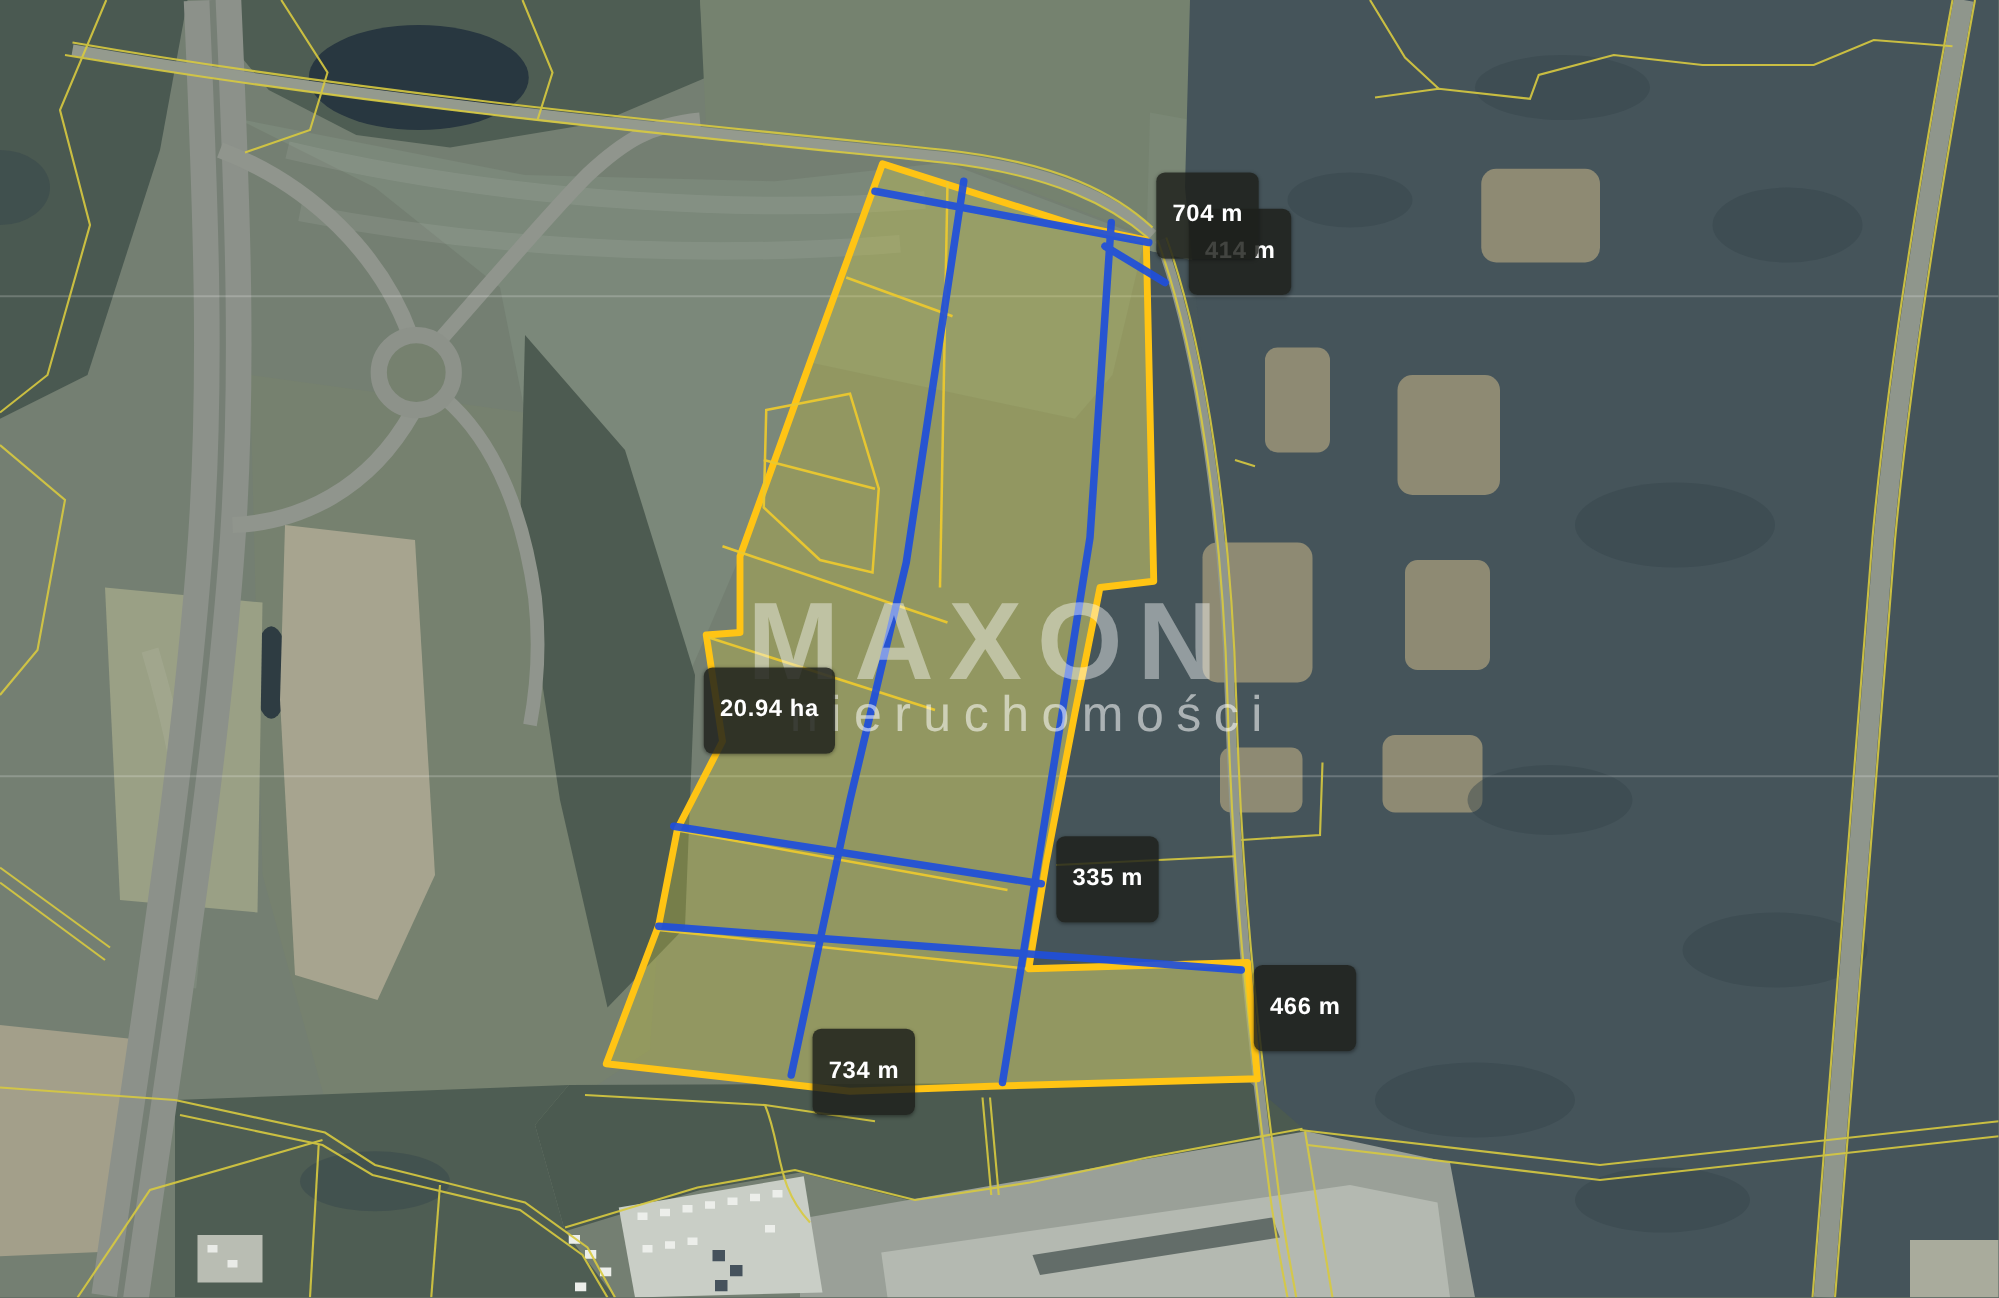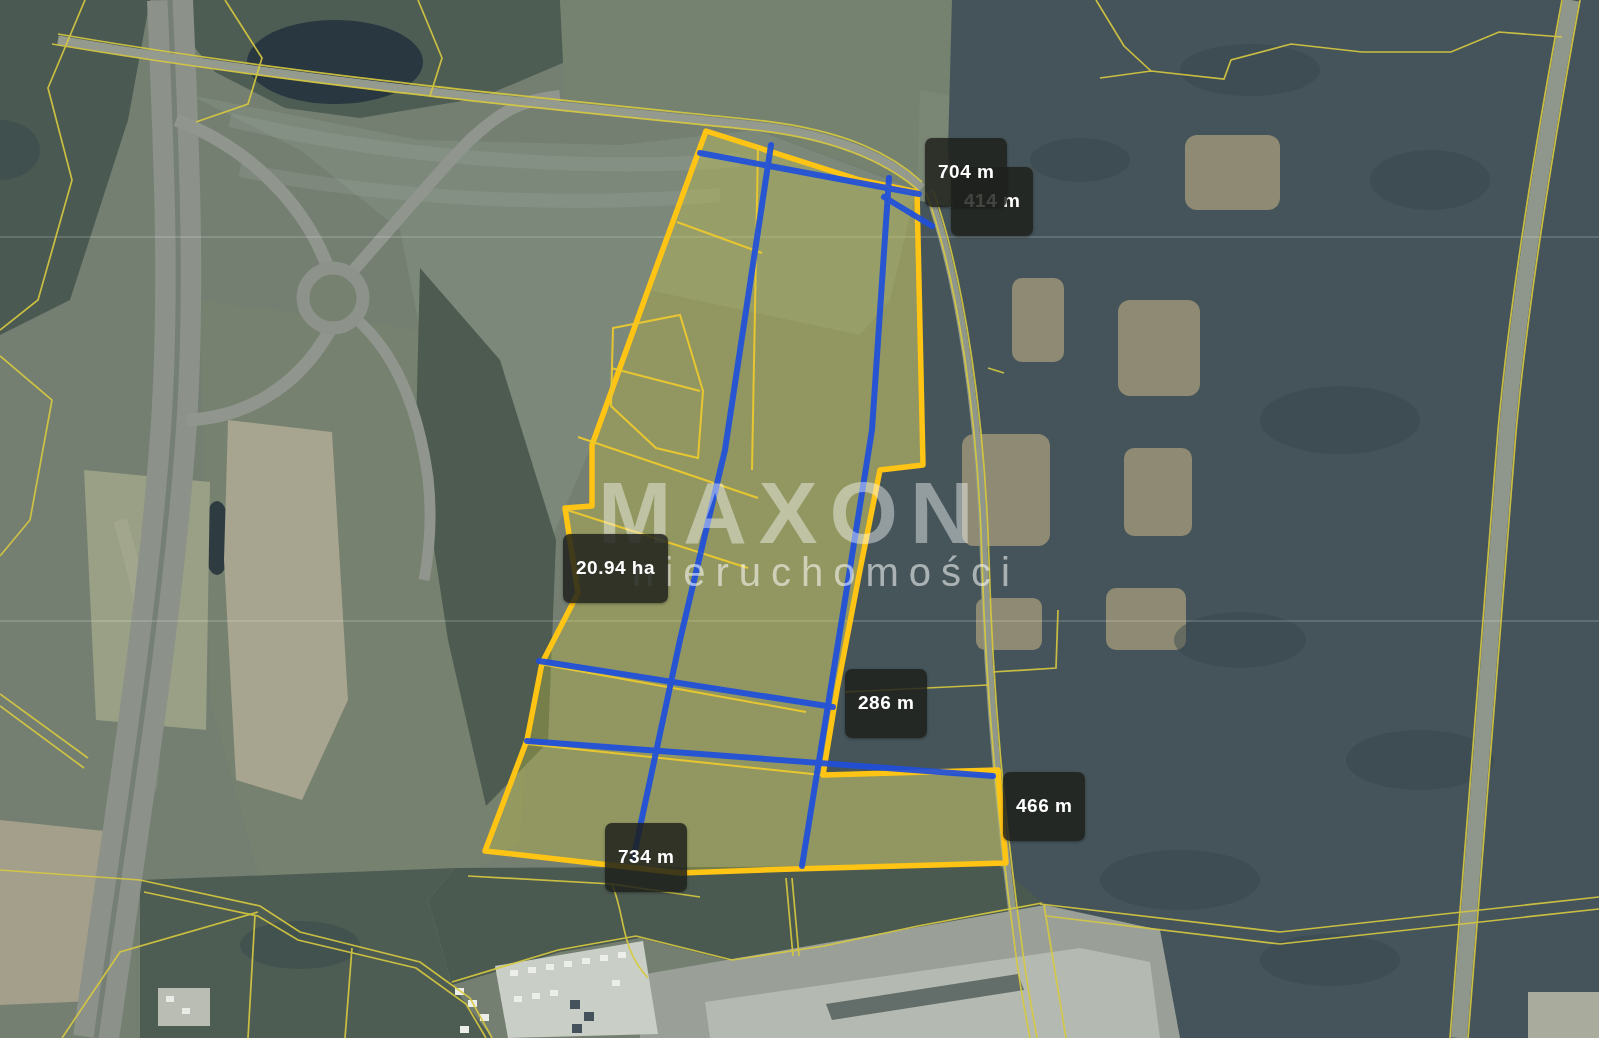--- a/index.html
+++ b/index.html
@@ -20,21 +20,21 @@
     border-radius:7px;
     white-space:nowrap;
     box-shadow:0 1px 3px rgba(0,0,0,0.35);
     line-height:1.1;
   }
   .pill-704{left:925px;top:138px;z-index:7;}
   .pill-233{left:951px;top:167px;z-index:6;}
   .pill-area{left:563px;top:534px;z-index:6;}
   .pill-286{left:845px;top:669px;z-index:6;}
   .pill-466{left:1003px;top:772px;z-index:6;}
-  .pill-734{left:605px;top:823px;z-index:6;}
+  .pill-734{left:650px;top:823px;z-index:6;}
   .watermark{position:absolute;left:0;top:18px;width:100%;height:100%;pointer-events:none;z-index:5;}
   .wm-brand{
     position:absolute;left:598px;top:444px;
     font-size:88px;font-weight:bold;letter-spacing:12px;
     color:rgba(255,255,255,0.42);
   }
   .wm-sub{
     position:absolute;left:632px;top:532px;
     font-size:40px;font-weight:normal;letter-spacing:10px;
     color:rgba(255,255,255,0.55);
@@ -230,17 +230,17 @@
 </svg>
 
   <div class="watermark">
     <div class="wm-brand">MAXON</div>
     <div class="wm-sub">nieruchomości</div>
   </div>
 
   <div class="pill pill-704">704 m</div>
   <div class="pill pill-233">414 m</div>
   <div class="pill pill-area">20.94 ha</div>
-  <div class="pill pill-286">286 m</div>
+  <div class="pill pill-286">335 m</div>
   <div class="pill pill-466">466 m</div>
   <div class="pill pill-734">734 m</div>
 
 </div>
 
 </body></html>

